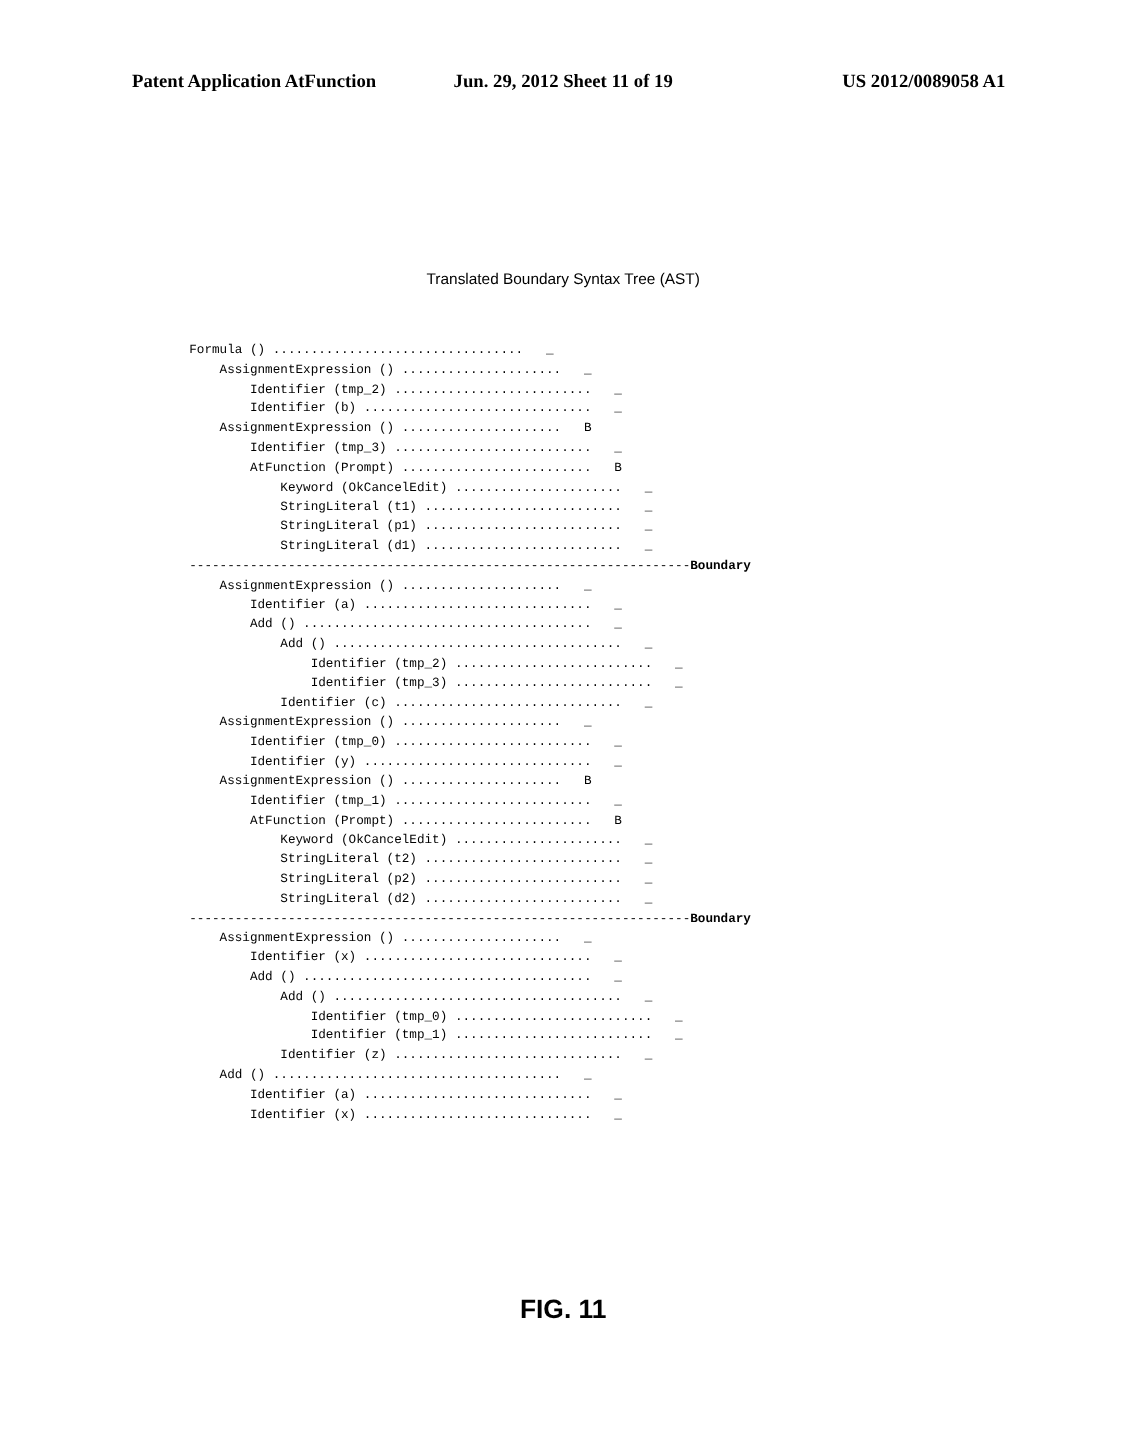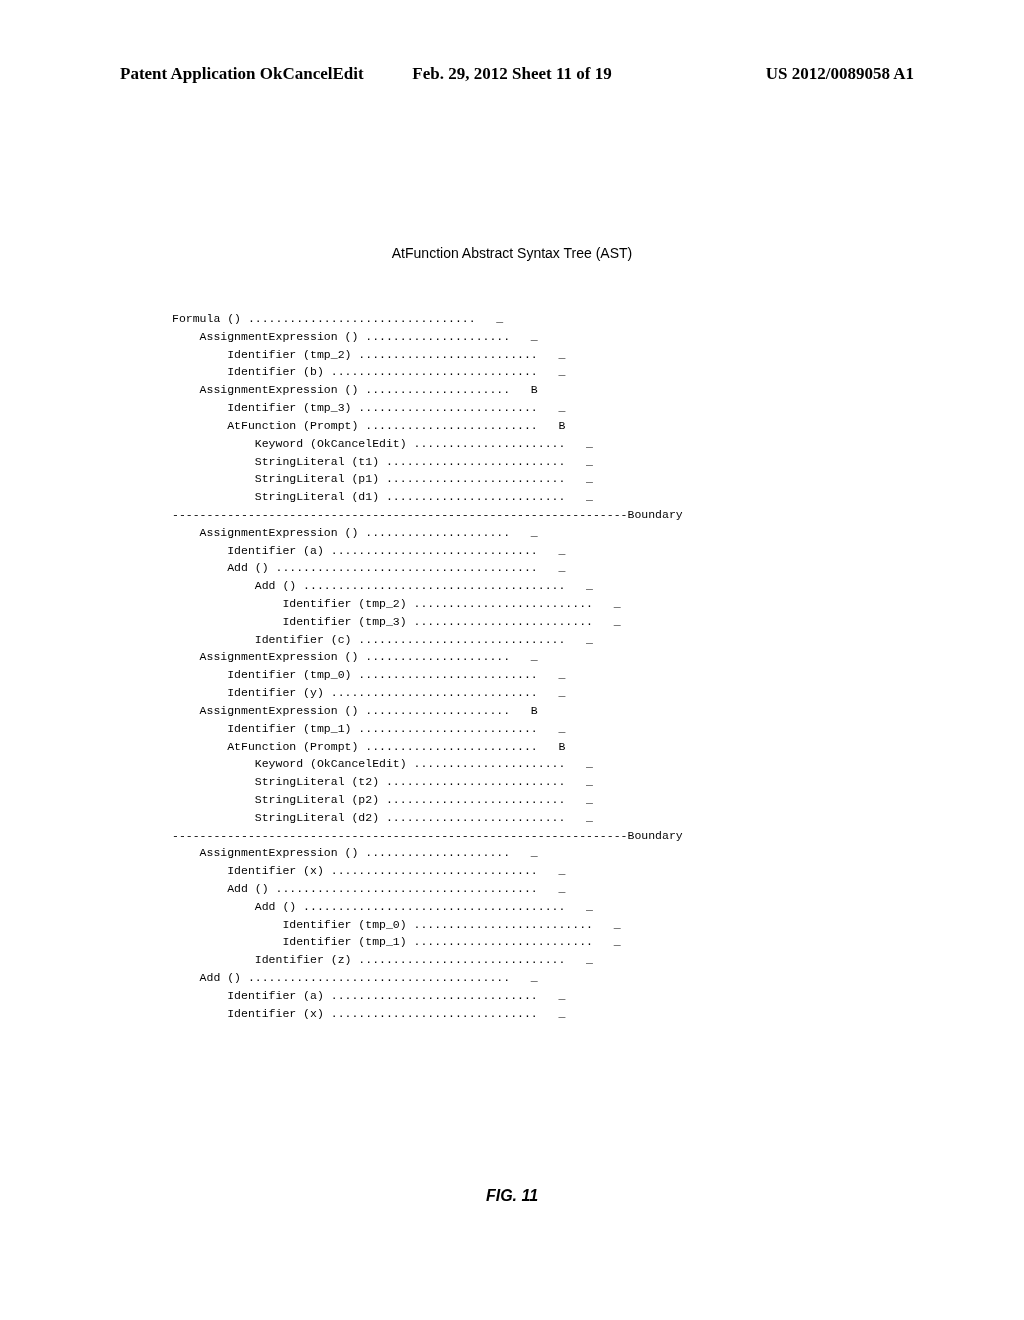--- a/index.html
+++ b/index.html
@@ -47,39 +47,38 @@
       line-height: 1.55;
       white-space: pre;
     }
     .boundary-line {
       font-family: "Courier New", monospace;
       font-size: 11.5px;
       line-height: 1.55;
       white-space: pre;
     }
     .boundary-label {
-      font-weight: normal;
+      font-weight: bold;
     }
     .fig-label {
       position: absolute;
       bottom: 115px;
       left: 50%;
       transform: translateX(-50%);
       font-family: Arial, sans-serif;
-      font-size: 16px;
+      font-size: 24px;
       font-weight: bold;
-      font-style: italic;
     }
   </style>
 </head>
 <body>
 
 <div class="header">
-  <span>Patent Application OkCancelEdit</span>
-  <span class="header-center">Feb. 29, 2012  Sheet 11 of 19</span>
+  <span>Patent Application AtFunction</span>
+  <span class="header-center">Jun. 29, 2012  Sheet 11 of 19</span>
   <span>US 2012/0089058 A1</span>
 </div>
 
-<div class="page-title">AtFunction Abstract Syntax Tree (AST)</div>
+<div class="page-title">Translated Boundary Syntax Tree (AST)</div>
 
 <div class="ast-block" id="ast-block"><div>Formula () .................................   _</div><div>    AssignmentExpression () .....................   _</div><div>        Identifier (tmp_2) ..........................   _</div><div>        Identifier (b) ..............................   _</div><div>    AssignmentExpression () .....................   B</div><div>        Identifier (tmp_3) ..........................   _</div><div>        AtFunction (Prompt) .........................   B</div><div>            Keyword (OkCancelEdit) ......................   _</div><div>            StringLiteral (t1) ..........................   _</div><div>            StringLiteral (p1) ..........................   _</div><div>            StringLiteral (d1) ..........................   _</div><div class="boundary-line">------------------------------------------------------------------<span class="boundary-label">Boundary</span></div><div>    AssignmentExpression () .....................   _</div><div>        Identifier (a) ..............................   _</div><div>        Add () ......................................   _</div><div>            Add () ......................................   _</div><div>                Identifier (tmp_2) ..........................   _</div><div>                Identifier (tmp_3) ..........................   _</div><div>            Identifier (c) ..............................   _</div><div>    AssignmentExpression () .....................   _</div><div>        Identifier (tmp_0) ..........................   _</div><div>        Identifier (y) ..............................   _</div><div>    AssignmentExpression () .....................   B</div><div>        Identifier (tmp_1) ..........................   _</div><div>        AtFunction (Prompt) .........................   B</div><div>            Keyword (OkCancelEdit) ......................   _</div><div>            StringLiteral (t2) ..........................   _</div><div>            StringLiteral (p2) ..........................   _</div><div>            StringLiteral (d2) ..........................   _</div><div class="boundary-line">------------------------------------------------------------------<span class="boundary-label">Boundary</span></div><div>    AssignmentExpression () .....................   _</div><div>        Identifier (x) ..............................   _</div><div>        Add () ......................................   _</div><div>            Add () ......................................   _</div><div>                Identifier (tmp_0) ..........................   _</div><div>                Identifier (tmp_1) ..........................   _</div><div>            Identifier (z) ..............................   _</div><div>    Add () ......................................   _</div><div>        Identifier (a) ..............................   _</div><div>        Identifier (x) ..............................   _</div></div>
 
 <div class="fig-label">FIG. 11</div>
 
 </body></html>

